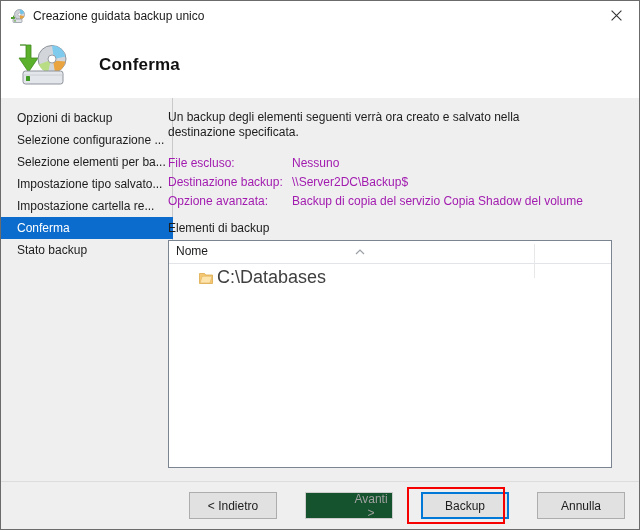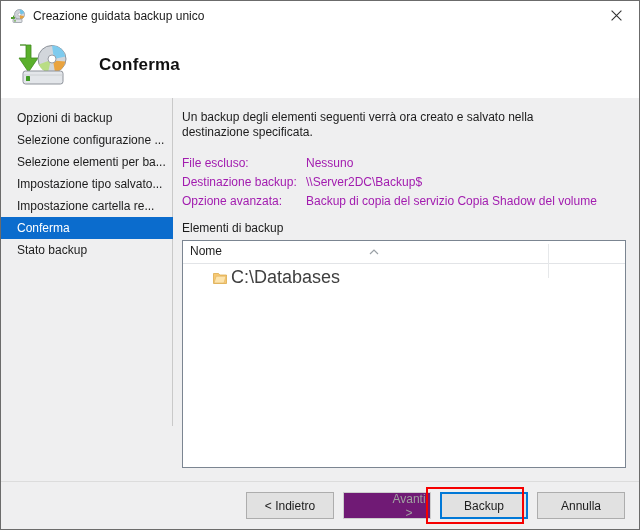--- a/index.html
+++ b/index.html
@@ -113,21 +113,21 @@
   }
   .nav-item.selected {
     background: #0b6ccd;
     color: #ffffff;
     width: 172px;
   }
 
   
   #content {
     position: absolute;
-    left: 172px; top: 0;
+    left: 158px; top: 0;
     width: 465px;
     height: 431px;
   }
   #intro {
     position: absolute;
     left: 9px;
     top: 12px;
     width: 404px;
     font-size: 12px;
     color: #1c1c1c;
@@ -234,41 +234,42 @@
     position: absolute;
     left: 0;
     top: 384px;
     width: 638px;
     height: 47px;
     display: flex;
     justify-content: flex-end;
     align-items: center;
     padding-right: 14px;
     box-sizing: border-box;
+    gap: 19px;
   }
   .dlg-button {
     width: 88px;
     height: 27px;
     margin-left: 9px;
     background: #e1e1e1;
     border: 1px solid #adadad;
     box-sizing: border-box;
     font-family: "Liberation Sans", sans-serif;
     font-size: 12px;
     color: #1c1c1c;
     cursor: default;
     padding: 0;
     display: flex;
     align-items: center;
     justify-content: center;
   }
   .dlg-button.disabled {
     color: #a0a0a0;
     border-color: #cdcdcd;
-    background: #701a75;
+    background: #14532d;
     padding-left: 44px;
   }
   .dlg-button-wrap {
     position: relative;
     display: flex;
     align-items: flex-start;
     justify-content: center;
   }
   
   .dlg-button.default {

